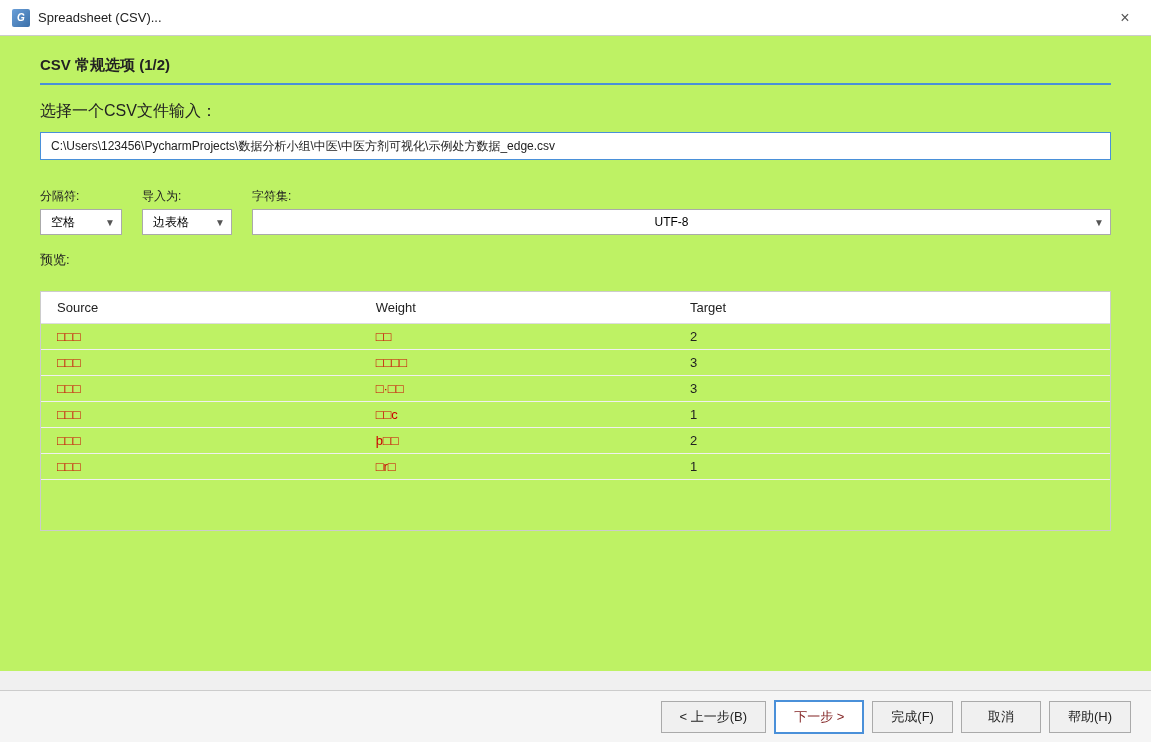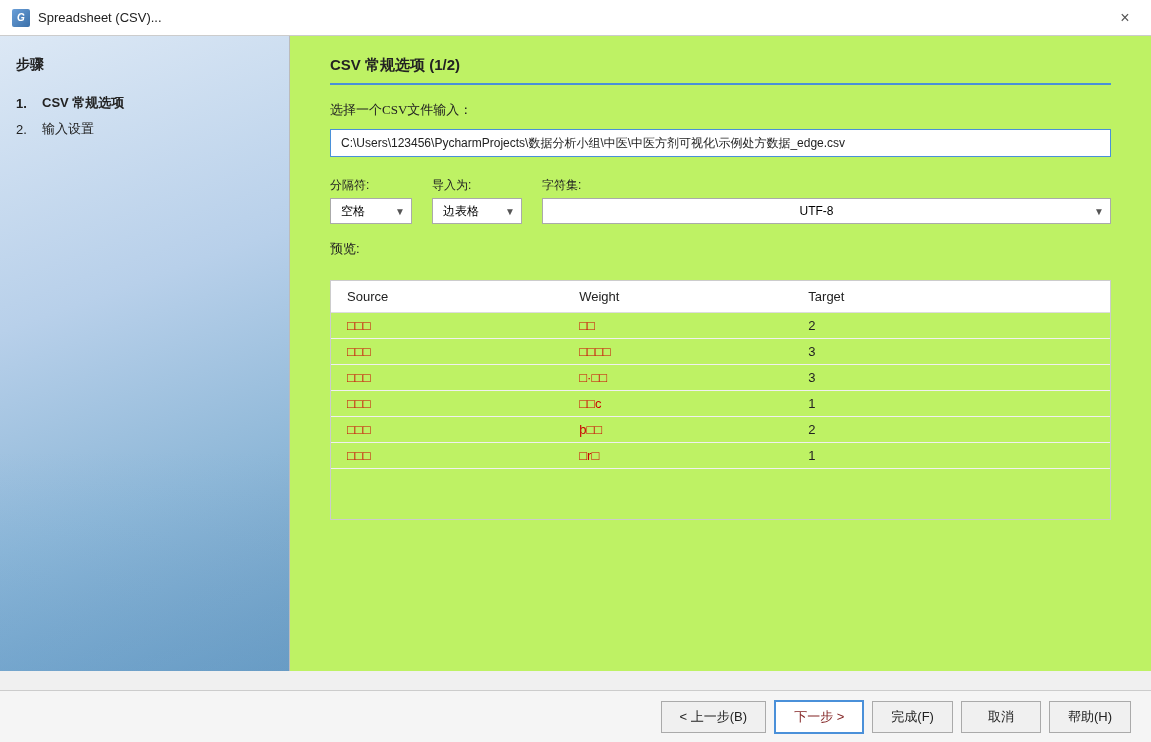--- a/index.html
+++ b/index.html
@@ -111,38 +111,37 @@
       color: #222;
       border-bottom: 2px solid #4a90d9;
       padding-bottom: 8px;
     }
     .form-section {
       display: flex;
       flex-direction: column;
       gap: 10px;
     }
     .form-label {
-      font-size: 13px;
-      color: #222;
-      font-family: Liberation Serif, serif;
+      font-size: 16px;
+      color: #222;
     }
     .file-input-box {
       width: 100%;
       border: 1px solid #4a90d9;
       padding: 6px 10px;
       font-size: 12px;
       color: #222;
       background: #fff;
       outline: none;
     }
     .options-row {
       display: flex;
       gap: 20px;
       align-items: flex-end;
-      margin-top: 4px;
+      margin-top: 12px;
     }
     .option-group {
       display: flex;
       flex-direction: column;
       gap: 4px;
     }
     .option-group.wide {
       flex: 1;
     }
     .option-label {
@@ -273,34 +272,20 @@
     <div class="title-bar-icon">
       <span>G</span>
     </div>
     <span class="title-bar-title">Spreadsheet (CSV)...</span>
   </div>
   <button class="close-btn">×</button>
 </div>
 
 <div class="main-container">
 
-  <div class="sidebar">
-    <div class="sidebar-bg"></div>
-    <div class="sidebar-title">步骤</div>
-    <ul class="sidebar-steps">
-      <li class="sidebar-step active">
-        <span class="sidebar-step-num">1.</span>
-        <span>CSV 常规选项</span>
-      </li>
-      <li class="sidebar-step">
-        <span class="sidebar-step-num">2.</span>
-        <span>输入设置</span>
-      </li>
-    </ul>
-  </div>
 
   <div class="content">
     <div class="content-header">CSV 常规选项 (1/2)</div>
 
     <div class="form-section">
       <div class="form-label">选择一个CSV文件输入：</div>
       <input class="file-input-box" type="text" value="C:\Users\123456\PycharmProjects\数据分析小组\中医\中医方剂可视化\示例处方数据_edge.csv" style="">
     </div>
 
     <div class="options-row">

